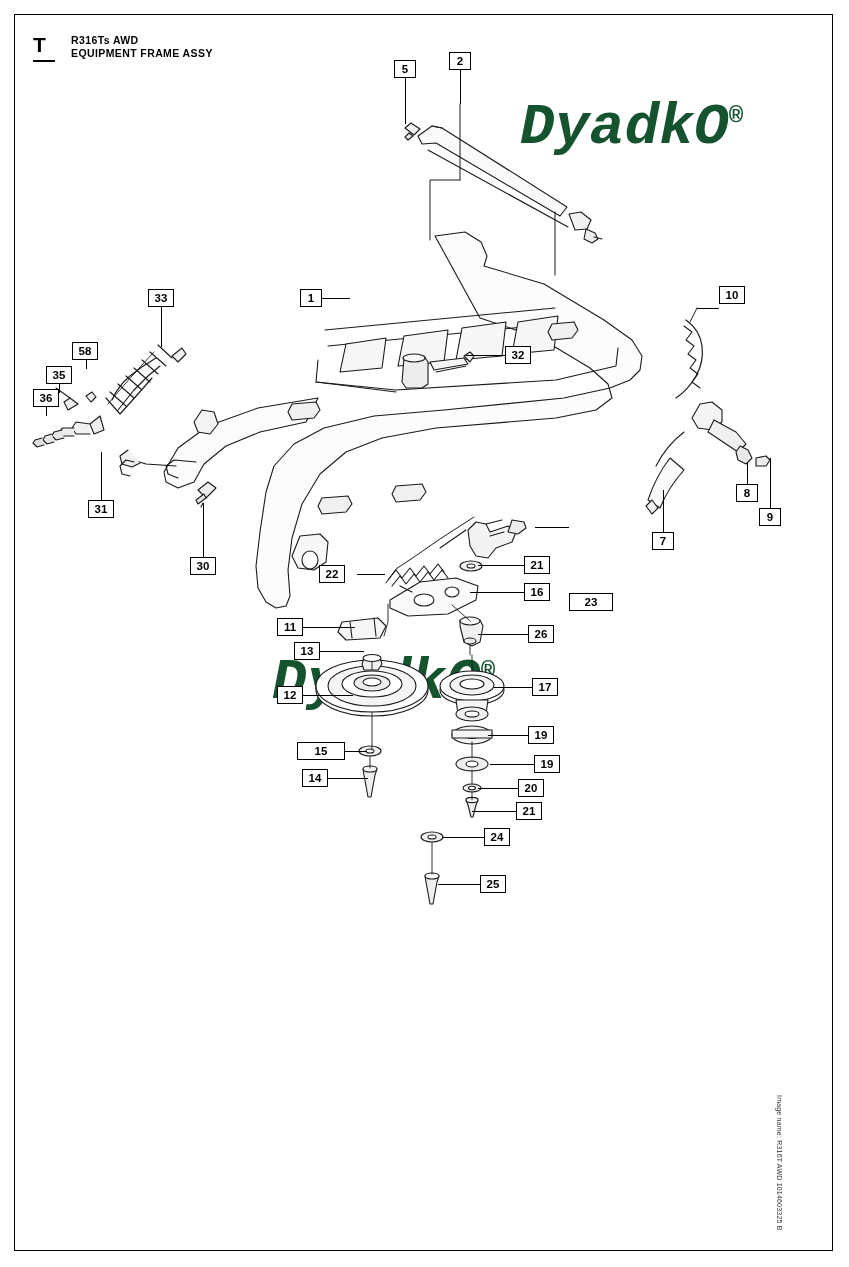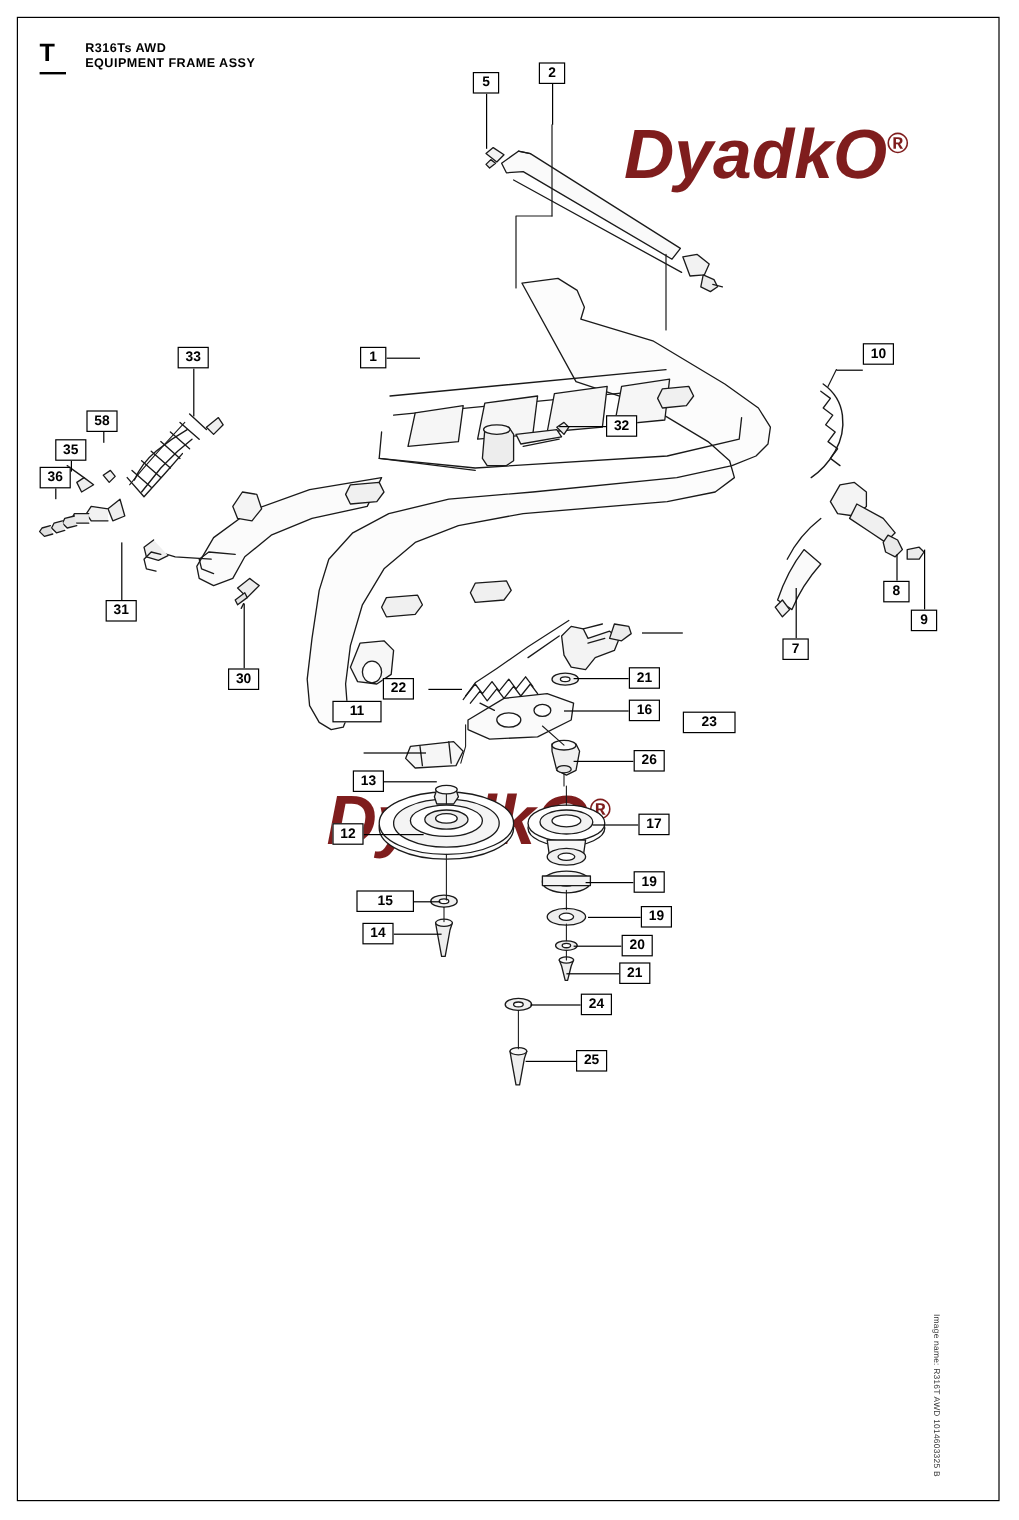--- a/index.html
+++ b/index.html
@@ -53,24 +53,24 @@
   #header-title-wrap div {
     font-size: 10.5px;
     font-weight: bold;
     color: #000;
     letter-spacing: 0.4px;
     white-space: nowrap;
   }
   
   .watermark {
     position: absolute;
-    font-family: Liberation Sans, sans-serif;
+    font-family: Liberation Mono, monospace;
     font-style: italic;
     font-weight: bold;
-    color: #7f1d1d;
+    color: #14532d;
     user-select: none;
     white-space: nowrap;
   }
   .watermark .reg {
     font-size: 0.42em;
     vertical-align: super;
     font-style: normal;
   }
   #wm1 { left: 520px; top: 95px; font-size: 58px; }
   #wm2 { left: 272px; top: 650px; font-size: 58px; }
@@ -350,21 +350,21 @@
   <div class="leader lv" style="left:59px;  top:375px; height:18px;"></div>
   <div class="leader lv" style="left:46px;  top:398px; height:18px;"></div>
 
   <div class="callout" style="left:300px; top:289px; width:22px;">1</div>
   <div class="callout" style="left:449px; top:52px;  width:22px;">2</div>
   <div class="callout" style="left:394px; top:60px;  width:22px;">5</div>
   <div class="callout" style="left:652px; top:532px; width:22px;">7</div>
   <div class="callout" style="left:736px; top:484px; width:22px;">8</div>
   <div class="callout" style="left:759px; top:508px; width:22px;">9</div>
   <div class="callout" style="left:719px; top:286px; width:26px;">10</div>
-  <div class="callout" style="left:277px; top:584px; width:41px;">11</div>
+  <div class="callout" style="left:277px; top:618px; width:26px;">11</div>
   <div class="callout" style="left:277px; top:686px; width:26px;">12</div>
   <div class="callout" style="left:294px; top:642px; width:26px;">13</div>
   <div class="callout" style="left:302px; top:769px; width:26px;">14</div>
   <div class="callout" style="left:297px; top:742px; width:48px;">15</div>
   <div class="callout" style="left:524px; top:583px; width:26px;">16</div>
   <div class="callout" style="left:532px; top:678px; width:26px;">17</div>
   <div class="callout" style="left:528px; top:726px; width:26px;">19</div>
   <div class="callout" style="left:534px; top:755px; width:26px;">19</div>
   <div class="callout" style="left:518px; top:779px; width:26px;">20</div>
   <div class="callout" style="left:516px; top:802px; width:26px;">21</div>

